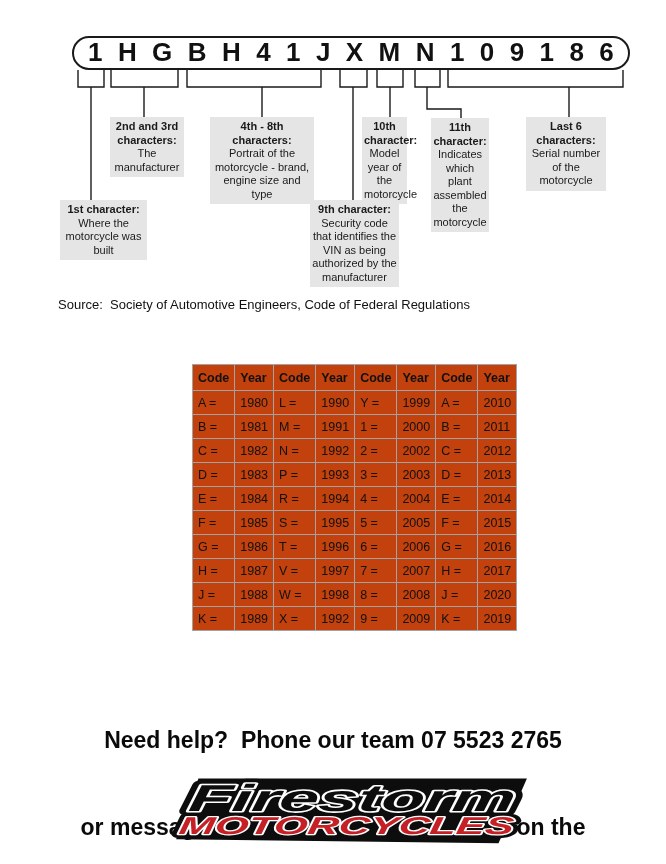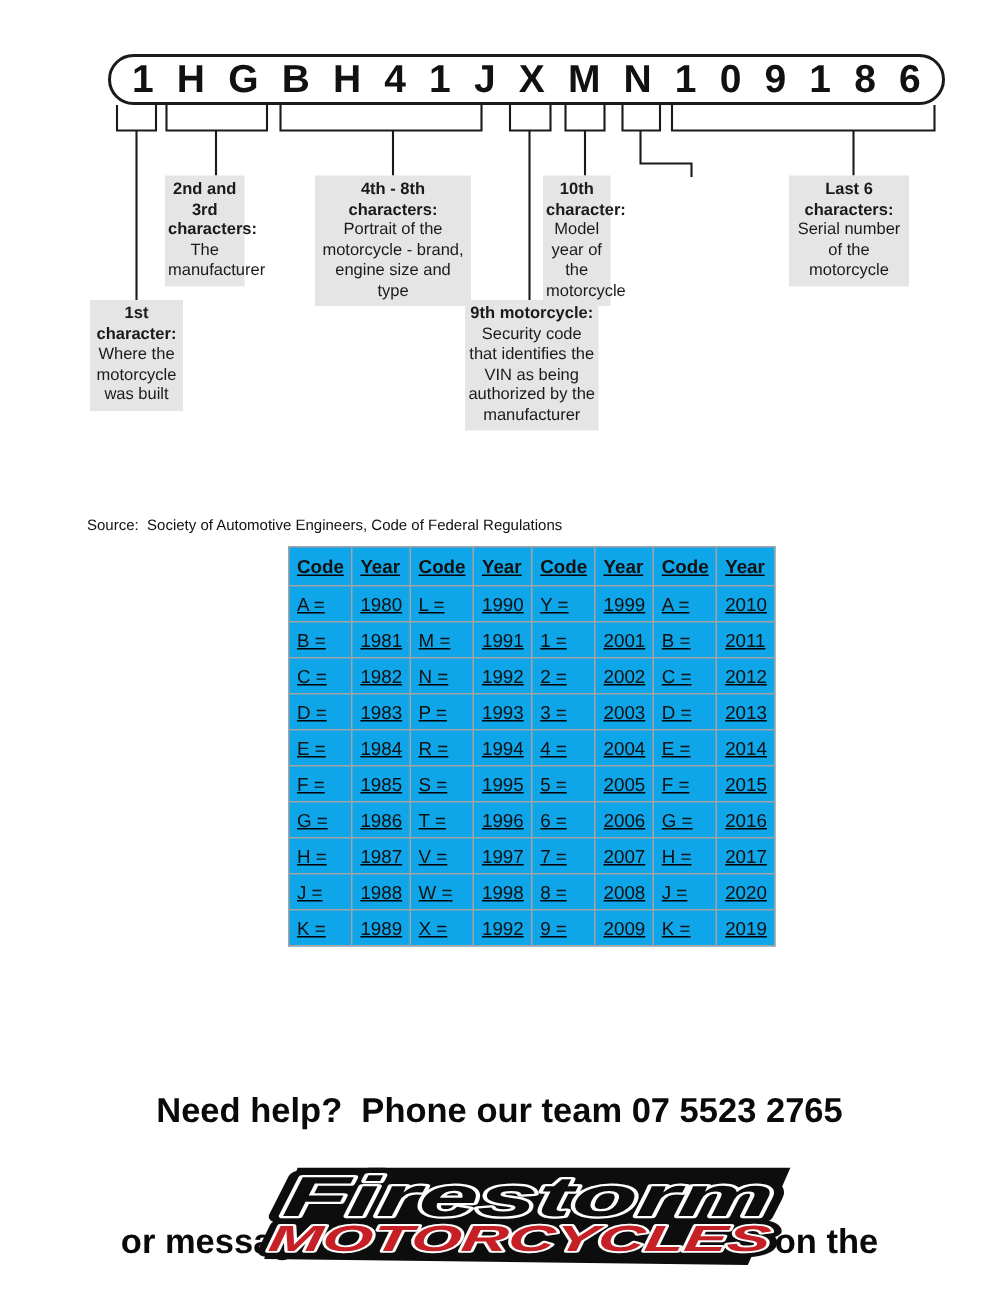--- a/index.html
+++ b/index.html
@@ -21,37 +21,36 @@
   .vin-char {
     font-weight:bold; font-size:26px; line-height:1; color:#111;
     letter-spacing:0; transform:translateY(-1px);
   }
   .anno {
     position:absolute; background:#e5e5e5; text-align:center;
     font-size:11px; line-height:13.5px; color:#1a1a1a; padding:3px 2px;
   }
   .anno-title { font-weight:bold; }
   .anno-body { display:block; }
-  .a1  { left:60px;  top:200px; width:62px; }
-  .a2  { left:110px; top:117px; width:53px; }
+  .a1  { left:60px;  top:200px; width:87px; }
+  .a2  { left:110px; top:117px; width:74px; }
   .a3  { left:210px; top:117px; width:104px; }
   .a9  { left:310px; top:200px; width:89px; }
   .a10 { left:362px; top:117px; width:45px; }
   .a11 { left:431px; top:118px; width:58px; }
   .a6  { left:526px; top:117px; width:80px; }
 
   .source-note {
-    position:absolute; left:58px; top:297px; font-size:10px; color:#111;
+    position:absolute; left:58px; top:297px; font-size:13px; color:#111;
     white-space:pre-wrap;
-    margin-top:48px;
   }
 
   
   .table-wrap { position:absolute; left:192px; top:364px; }
-  table { border-collapse:collapse; background:#0ea5e9;text-decoration:underline; }
+  table { border-collapse:collapse; background:#c2410c; }
   th, td {
     border:1px solid #a3a3a3; font-size:12.5px; text-align:left;
     padding:4px 5px; color:#111; width:35px; white-space:nowrap;
   }
   th { font-weight:bold; height:26px; }
   td { height:24px; }
 
   
   .help {
     position:absolute; left:0; top:668px; width:666px; text-align:center;
@@ -116,26 +115,30 @@
     </div>
     <div class="anno a2">
       <span class="anno-title">2nd and 3rd characters:</span>
       <span class="anno-body">The manufacturer</span>
     </div>
     <div class="anno a3">
       <span class="anno-title">4th - 8th characters:</span>
       <span class="anno-body">Portrait of the motorcycle - brand, engine size and type</span>
     </div>
     <div class="anno a9">
-      <span class="anno-title">9th motorcycle:</span>
+      <span class="anno-title">9th character:</span>
       <span class="anno-body">Security code that identifies the VIN as being authorized by the manufacturer</span>
     </div>
     <div class="anno a10">
       <span class="anno-title">10th character:</span>
       <span class="anno-body">Model year of the motorcycle</span>
+    </div>
+    <div class="anno a11">
+      <span class="anno-title">11th character:</span>
+      <span class="anno-body">Indicates which plant assembled the motorcycle</span>
     </div>
     <div class="anno a6">
       <span class="anno-title">Last 6 characters:</span>
       <span class="anno-body">Serial number of the motorcycle</span>
     </div>
   </div>
 
   <div class="source-note">Source:  Society of Automotive Engineers, Code of Federal Regulations</div>
 
   <div class="table-wrap">
@@ -162,21 +165,21 @@
             <td>1999</td>
             <td>A =</td>
             <td>2010</td>
           </tr>
           <tr>
             <td>B =</td>
             <td>1981</td>
             <td>M =</td>
             <td>1991</td>
             <td>1 =</td>
-            <td>2001</td>
+            <td>2000</td>
             <td>B =</td>
             <td>2011</td>
           </tr>
           <tr>
             <td>C =</td>
             <td>1982</td>
             <td>N =</td>
             <td>1992</td>
             <td>2 =</td>
             <td>2002</td>

